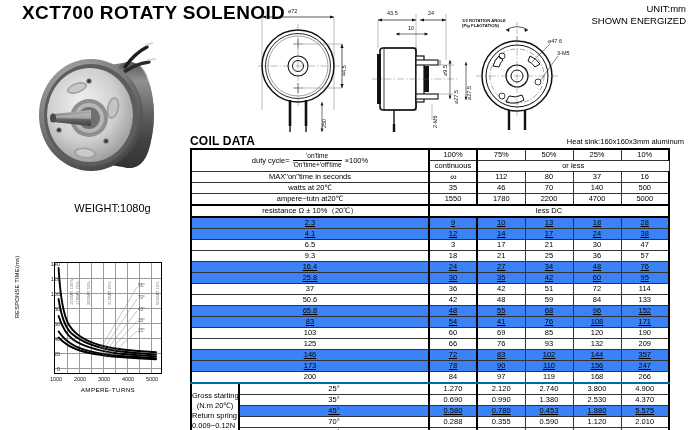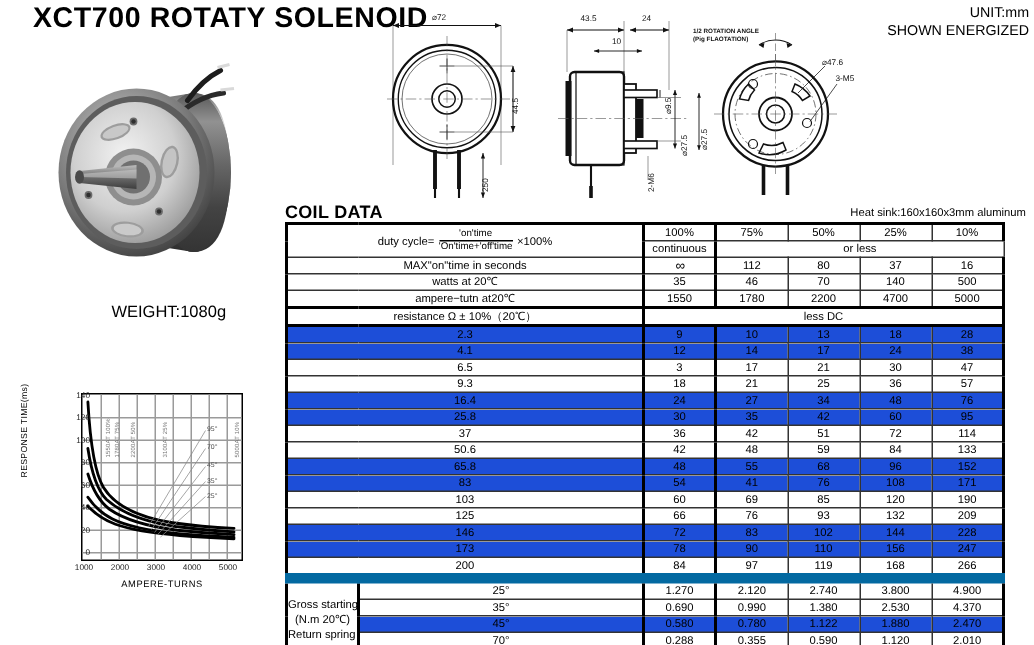--- a/index.html
+++ b/index.html
@@ -58,23 +58,23 @@
 
   #coil-table{
     position:absolute;left:190px;top:148px;width:478px;
     border-collapse:collapse;table-layout:fixed;font-size:7.5px;
   }
   #coil-table td{
     border:1px solid #333;text-align:center;padding:0;height:10px;
     line-height:10px;white-space:nowrap;overflow:hidden;
   }
   #coil-table td.lbl{text-align:center;}
-  #coil-table tr.shade td{background:#1d4ed8;}
+  #coil-table tr.shade td{background:#3b82f6;text-decoration:underline;}
   #coil-table td.outer-top{border-top:2px solid #000;}
-  #coil-table td.outer-bot{border-bottom:7px solid #0369a1;}
+  #coil-table td.outer-bot{border-bottom:2px solid #0369a1;}
   #coil-table td.sep-l{border-left:2px solid #000;}
   #coil-table td.sep-r{border-right:2px solid #000;}
 
   .frac{display:inline-block;vertical-align:middle;text-align:center;line-height:8px;font-size:6.5px;}
   .frac .num{display:block;}
   .frac .den{display:block;border-top:1px solid #000;}
   .dcwrap{display:flex;align-items:center;justify-content:center;gap:3px;font-size:7.5px;height:20px;}
   .inf{font-size:9px;letter-spacing:-1px;}
   .torque-cell{font-size:7.5px;line-height:9.6px;}
 </style>
@@ -526,21 +526,21 @@
         <td>93</td>
         <td>132</td>
         <td class="sep-r">209</td>
       </tr>
     <tr class="shade">
         <td class="sep-l" colspan="2">146</td>
         <td class="sep-l">72</td>
         <td class="sep-l">83</td>
         <td>102</td>
         <td>144</td>
-        <td class="sep-r">228</td>
+        <td class="sep-r">357</td>
       </tr>
     <tr class="shade">
         <td class="sep-l" colspan="2">173</td>
         <td class="sep-l">78</td>
         <td class="sep-l">90</td>
         <td>110</td>
         <td>156</td>
         <td class="sep-r">247</td>
       </tr>
     <tr>
@@ -571,23 +571,23 @@
         <td class="sep-l">0.690</td>
         <td class="sep-l">0.990</td>
         <td>1.380</td>
         <td>2.530</td>
         <td class="sep-r">4.370</td>
       </tr>
     <tr class="shade">
         <td class="sep-l">45°</td>
         <td class="sep-l">0.580</td>
         <td class="sep-l">0.780</td>
-        <td>1.122</td>
+        <td>0.453</td>
         <td>1.880</td>
-        <td class="sep-r">2.470</td>
+        <td class="sep-r">5.575</td>
       </tr>
     <tr>
         <td class="sep-l">70°</td>
         <td class="sep-l">0.288</td>
         <td class="sep-l">0.355</td>
         <td>0.590</td>
         <td>1.120</td>
         <td class="sep-r">2.010</td>
       </tr>
     <tr>

